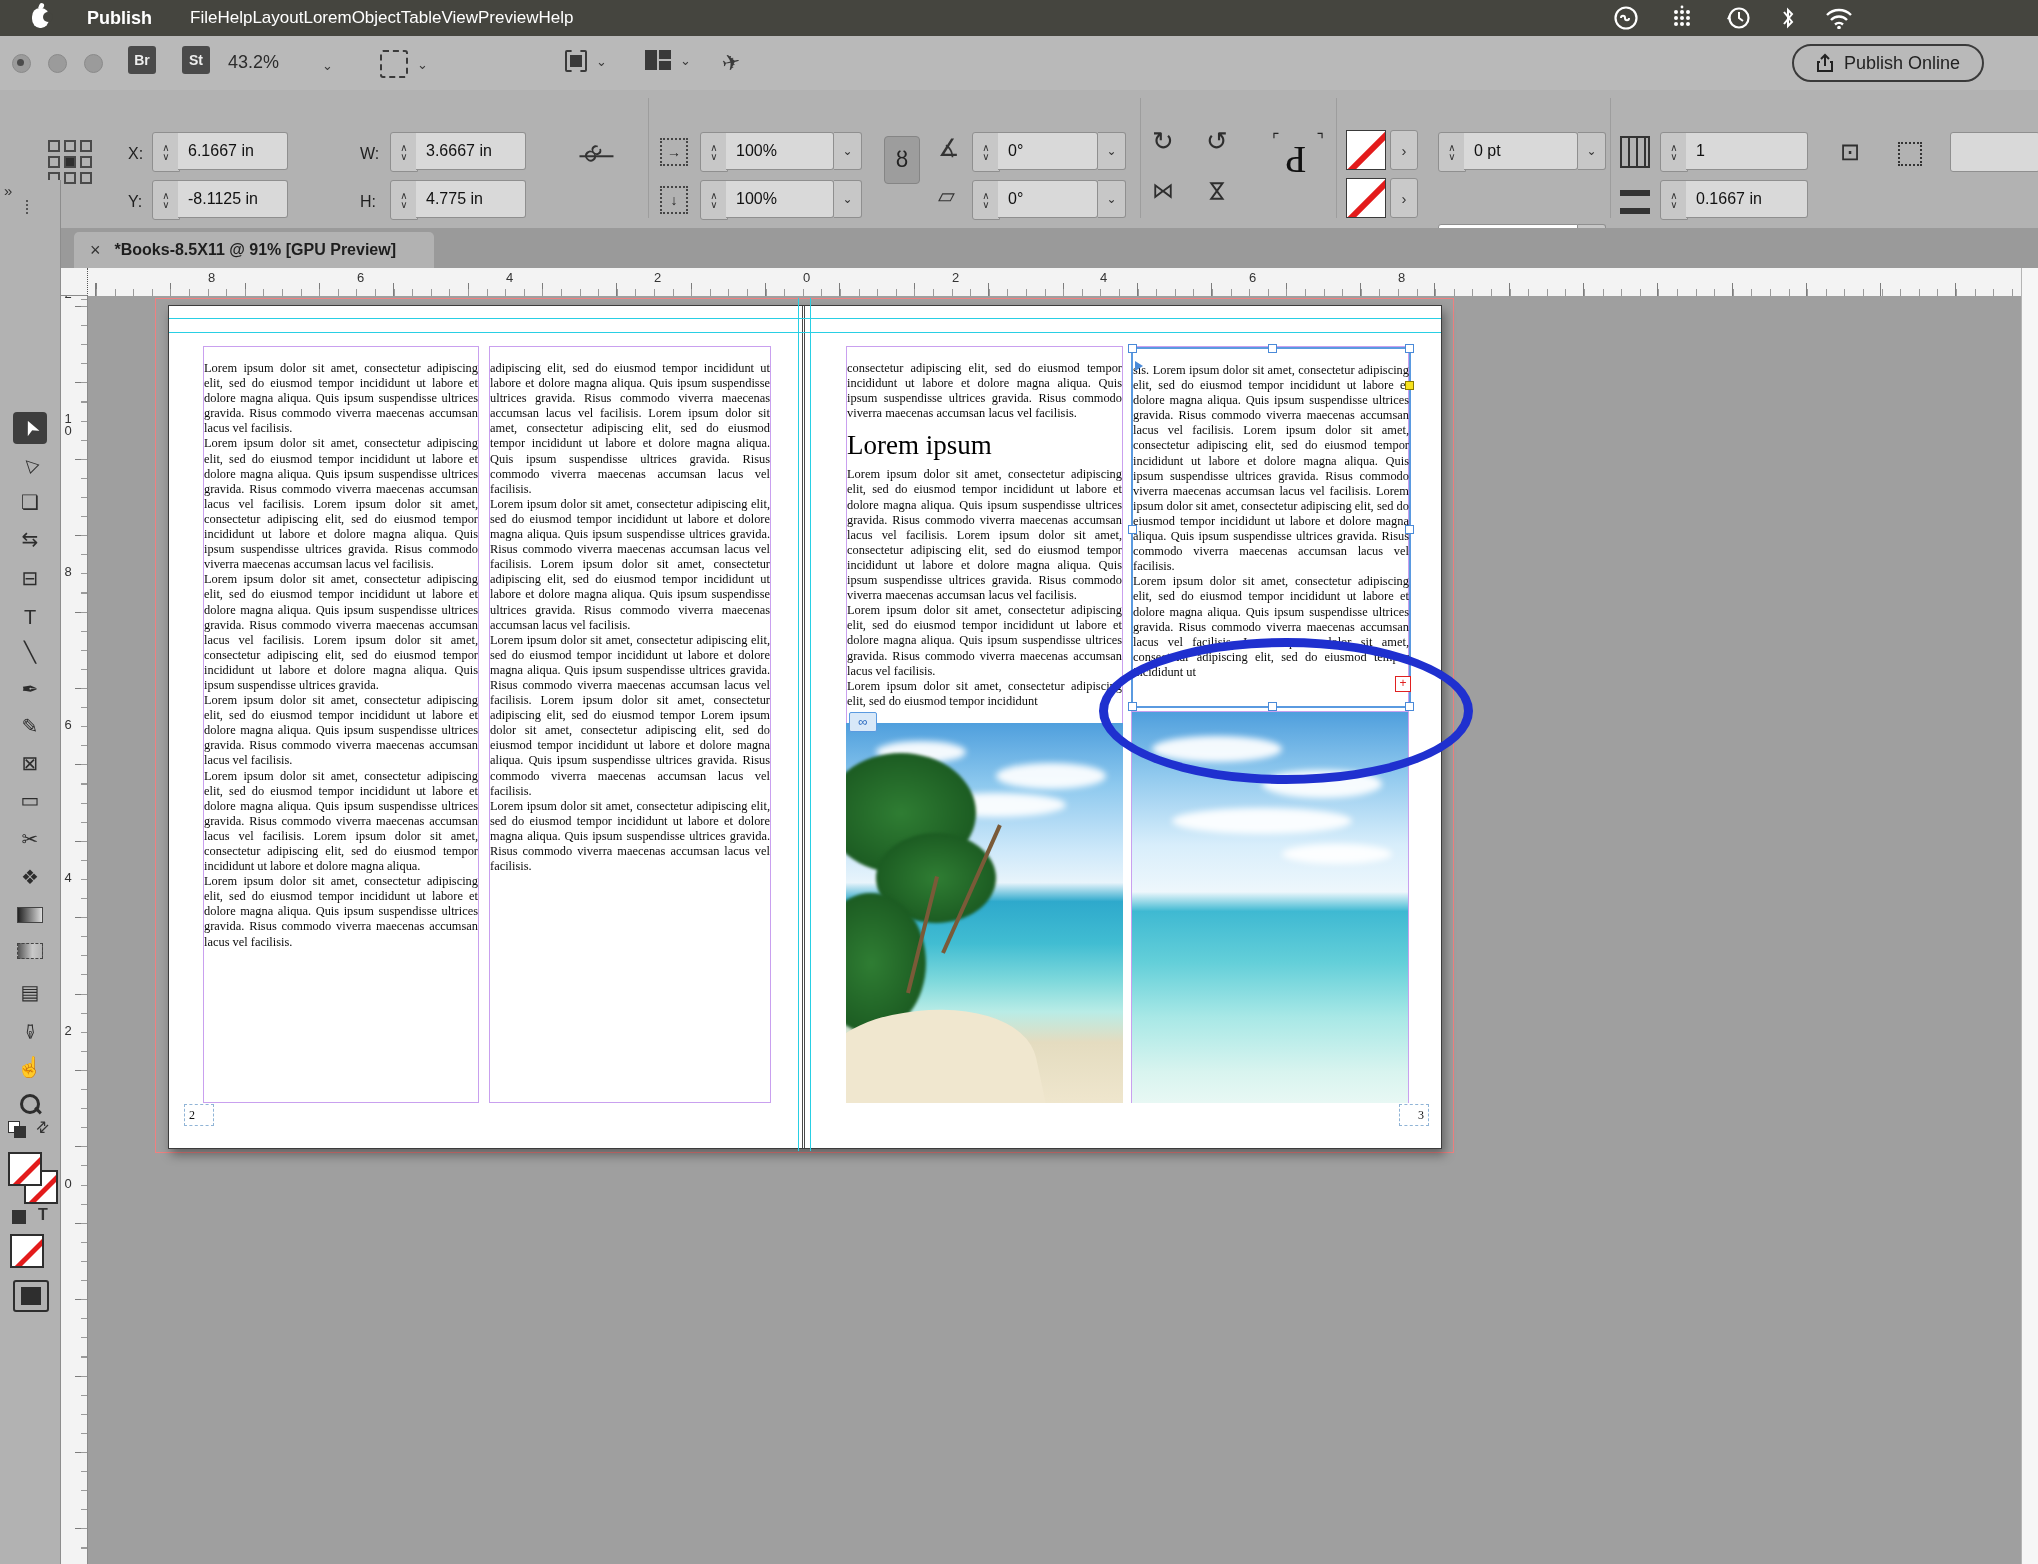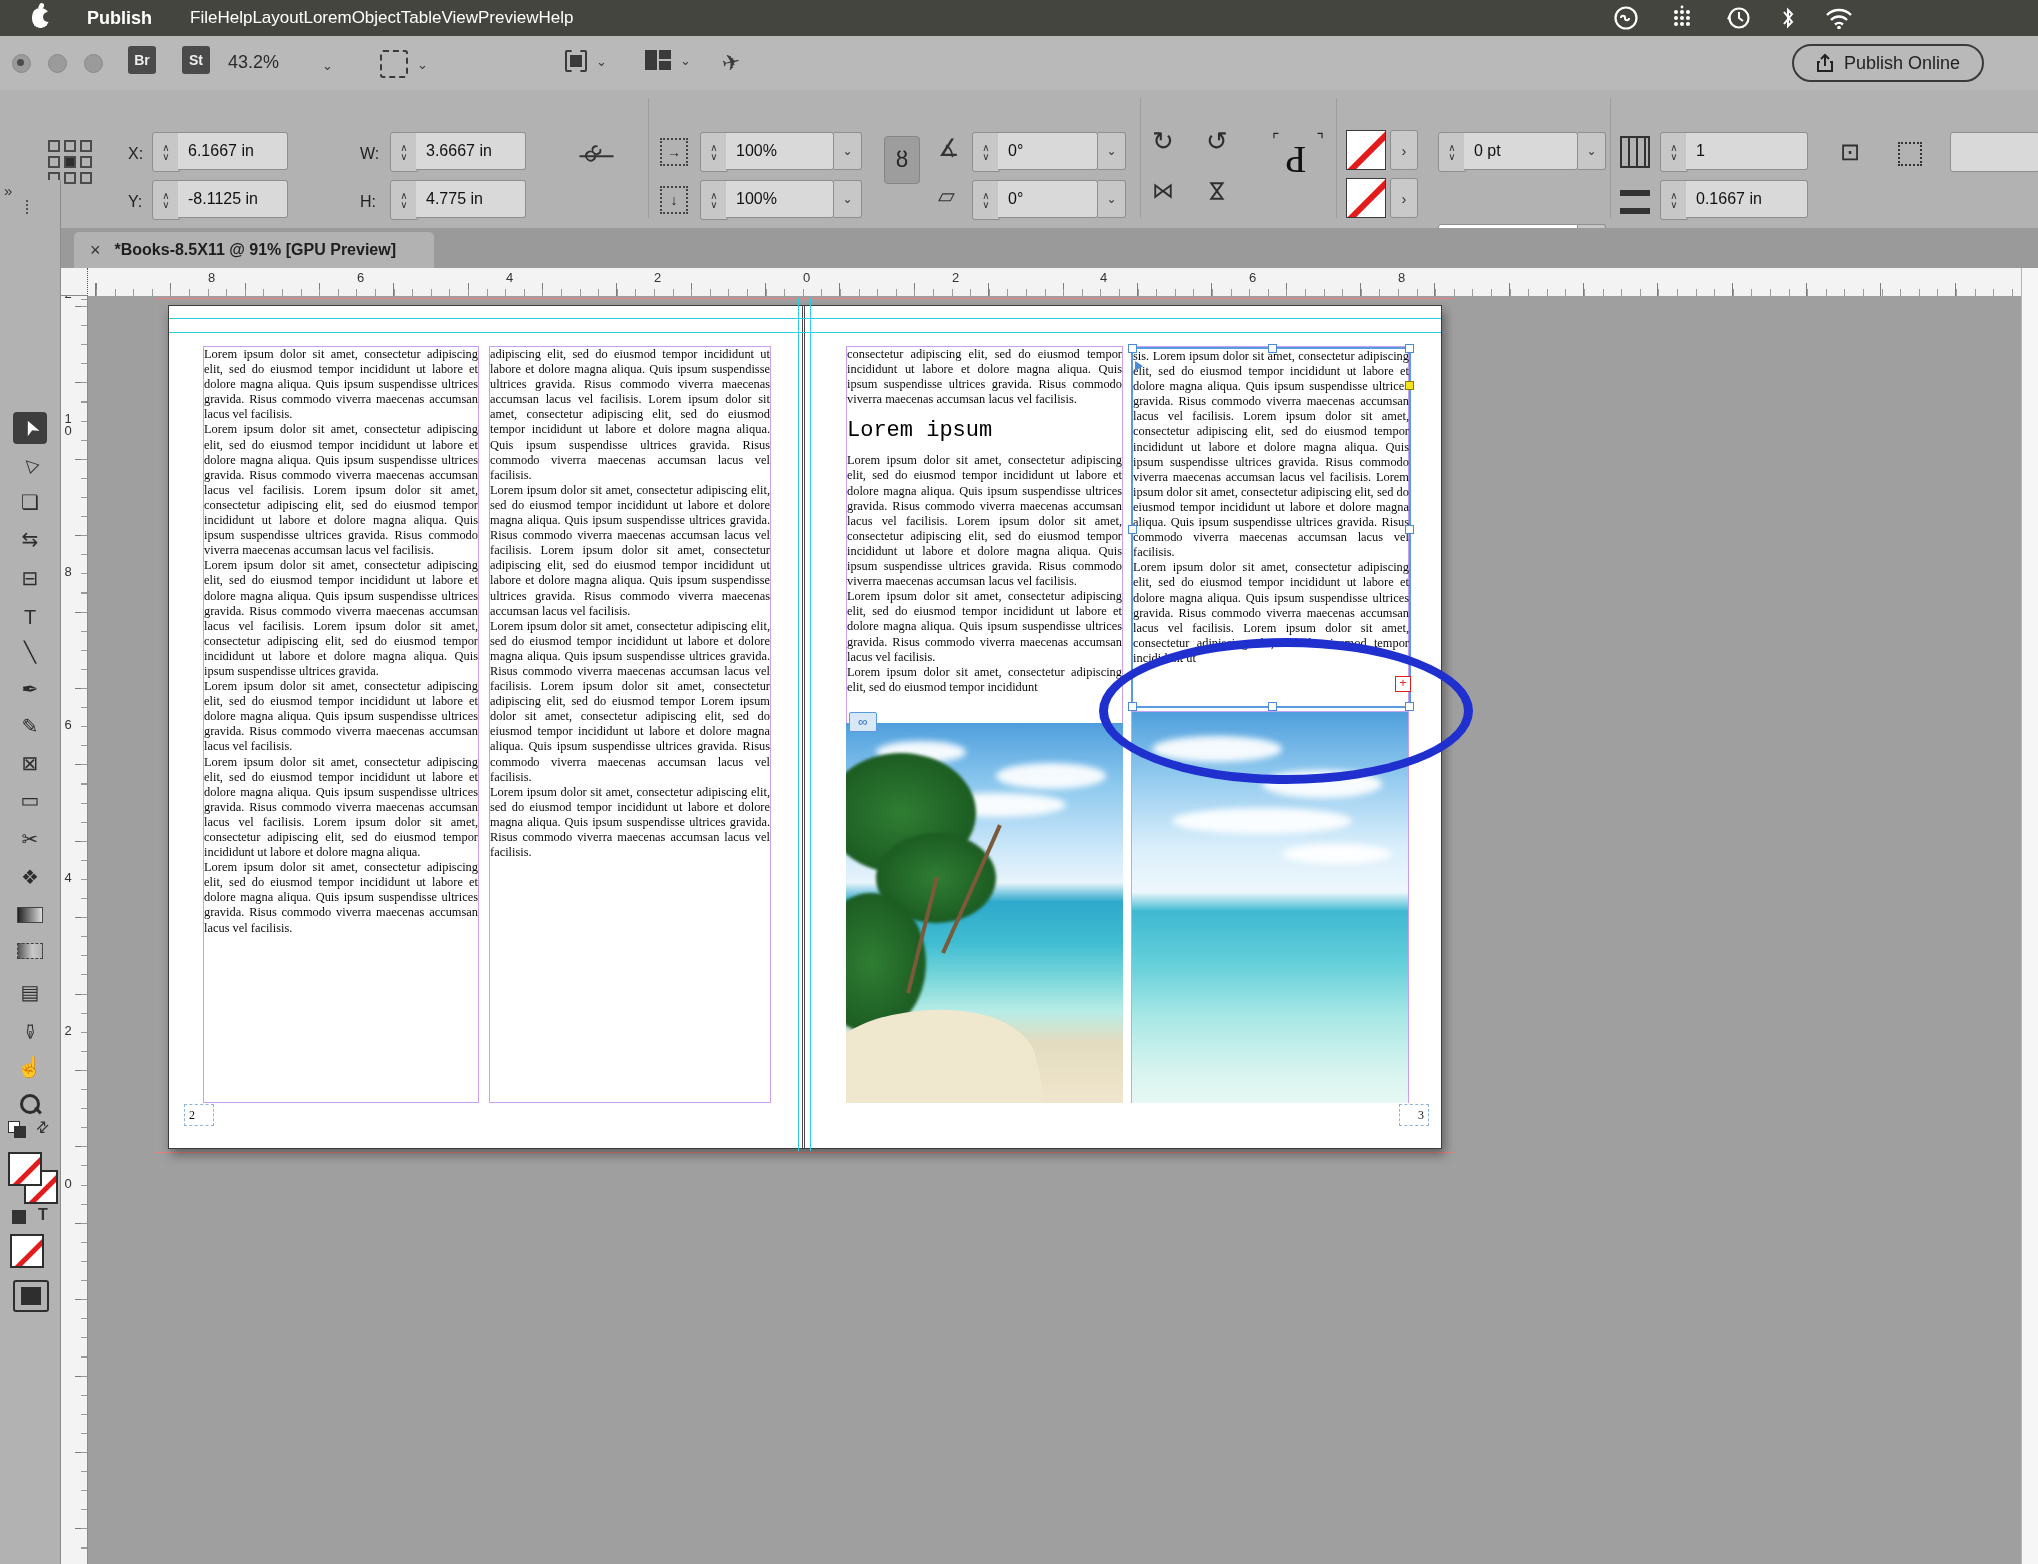--- a/index.html
+++ b/index.html
@@ -104,23 +104,23 @@
   .vlabel{position:absolute;left:3px;width:10px;font-size:13px;color:#333;line-height:12px;text-align:center;word-break:break-all;}
   
   .pasteboard{position:absolute;left:88px;top:296px;width:1934px;height:1268px;background:#9f9f9f;overflow:hidden;}
   .vscroll{position:absolute;right:0;top:268px;width:16px;height:1296px;background:#f6f6f6;border-left:1px solid #b5b5b5;}
   .bleed{position:absolute;left:67px;top:2px;width:1297px;height:853px;border:1px solid #ef8080;}
   .pages{position:absolute;left:80px;top:9px;width:1272px;height:842px;background:#fff;border:1px solid #3c3c3c;box-shadow:3px 6px 10px rgba(0,0,0,.38);}
   .spine{position:absolute;left:633px;top:0;width:3px;height:842px;border-left:1px solid #4a4a4a;border-right:1px solid #4a4a4a;box-sizing:border-box;}
   .cyan-h{position:absolute;left:0;width:1272px;height:0;border-top:1px solid #29cfe4;}
   .cyan-v{position:absolute;top:-8px;width:0;height:853px;border-left:1px solid #29cfe4;}
   .colguide{position:absolute;border:1px solid #c9a0ef;box-sizing:border-box;}
-  .textcol{position:absolute;font-family:"Liberation Serif",serif;font-size:12.4px;line-height:15.1px;text-align:justify;color:#0a0a0a;overflow:hidden;}
+  .textcol{position:absolute;font-family:"Liberation Serif",serif;font-size:12.4px;line-height:15.1px;text-align:justify;color:#0a0a0a;overflow:hidden;margin-top:14px;}
   .textcol p{margin:0;}
-  .heading{font-family:Liberation Mono, monospace;font-size:22px;line-height:30px;margin:9px 0 7px 0;font-weight:normal;color:#000;}
+  .heading{font-family:Liberation Serif, serif;font-size:27px;line-height:30px;margin:9px 0 7px 0;font-weight:normal;color:#000;}
   .beach{position:absolute;overflow:hidden;}
   .beach.left{background:linear-gradient(180deg,#4f9fdd 0%,#8cc8ee 16%,#cfe9fa 34%,#e8f4fb 42%,#2ea9cc 47%,#41bdd2 58%,#7fd9dc 68%,#b9ece6 76%,#e4dcc0 84%,#efe6cd 100%);}
   .beach.right{background:linear-gradient(180deg,#4f9fdd 0%,#90c9ee 16%,#d8eefb 34%,#eef7fc 46%,#3fb9d2 51%,#63cfd9 64%,#a8e8e6 78%,#d8f4ef 92%,#e8f8f4 100%);}
   .cloud{position:absolute;background:rgba(255,255,255,.92);border-radius:50%;filter:blur(3px);}
   .sand{position:absolute;left:-30px;bottom:-26px;width:220px;height:120px;background:#f0e7cf;transform:rotate(-12deg);border-radius:40% 60% 0 0;}
   .palm{position:absolute;background:radial-gradient(ellipse at center,#2f7d33 0%,#1c5c22 70%);border-radius:50%;filter:blur(1.5px);}
   .trunk{position:absolute;width:4px;background:#7a5a38;transform-origin:bottom;}
   .selframe{position:absolute;border:2px solid #5a9ae0;box-sizing:border-box;}
   .handle{position:absolute;width:9px;height:9px;background:#fff;border:1px solid #4a8ad8;box-sizing:border-box;}
   .handle.yellow{background:#f7e21b;border-color:#8a7a00;}

